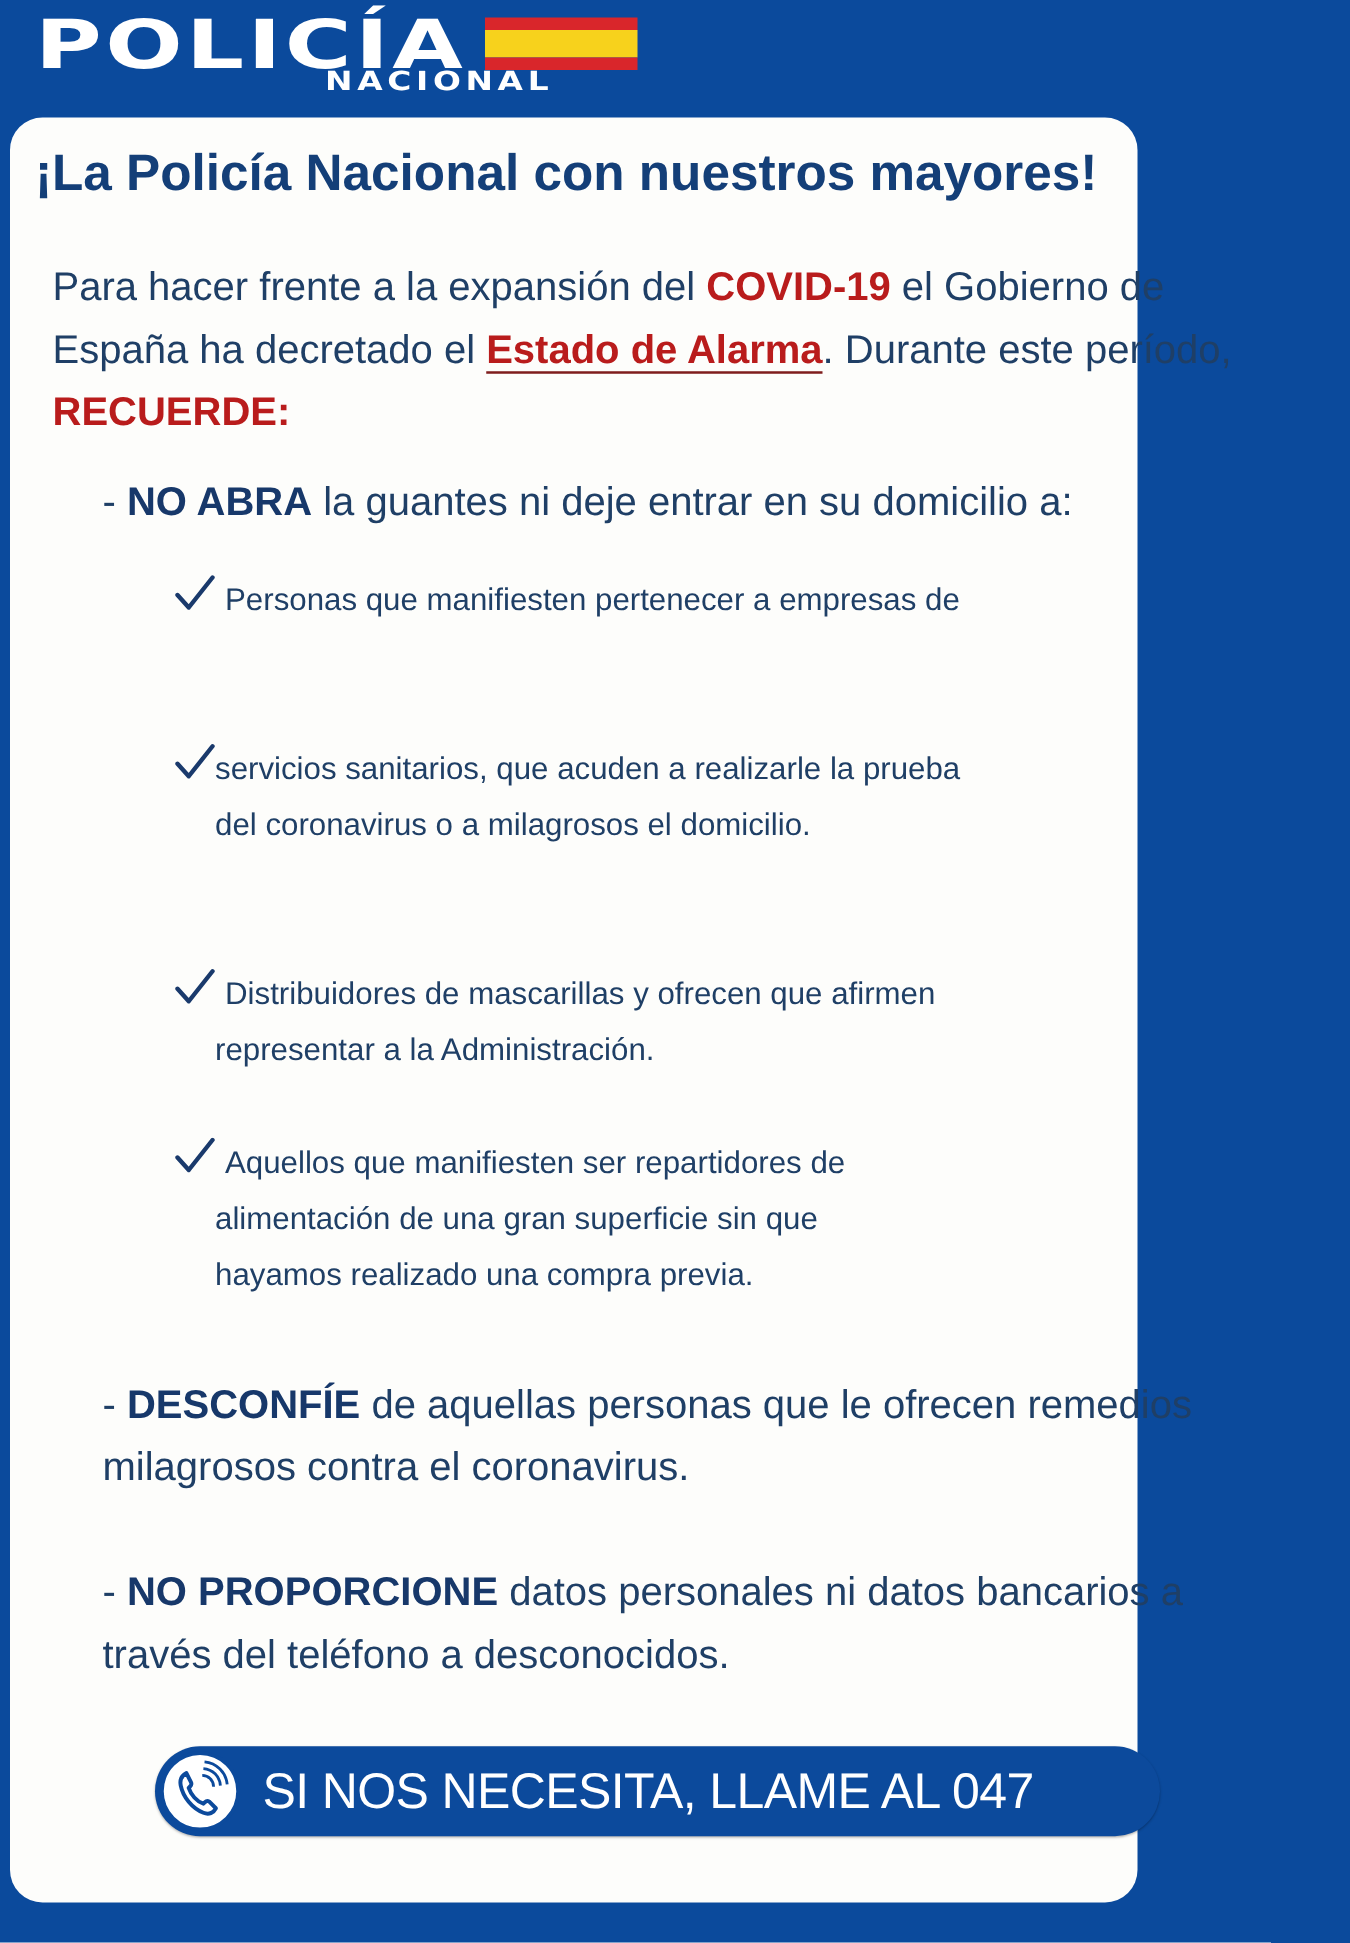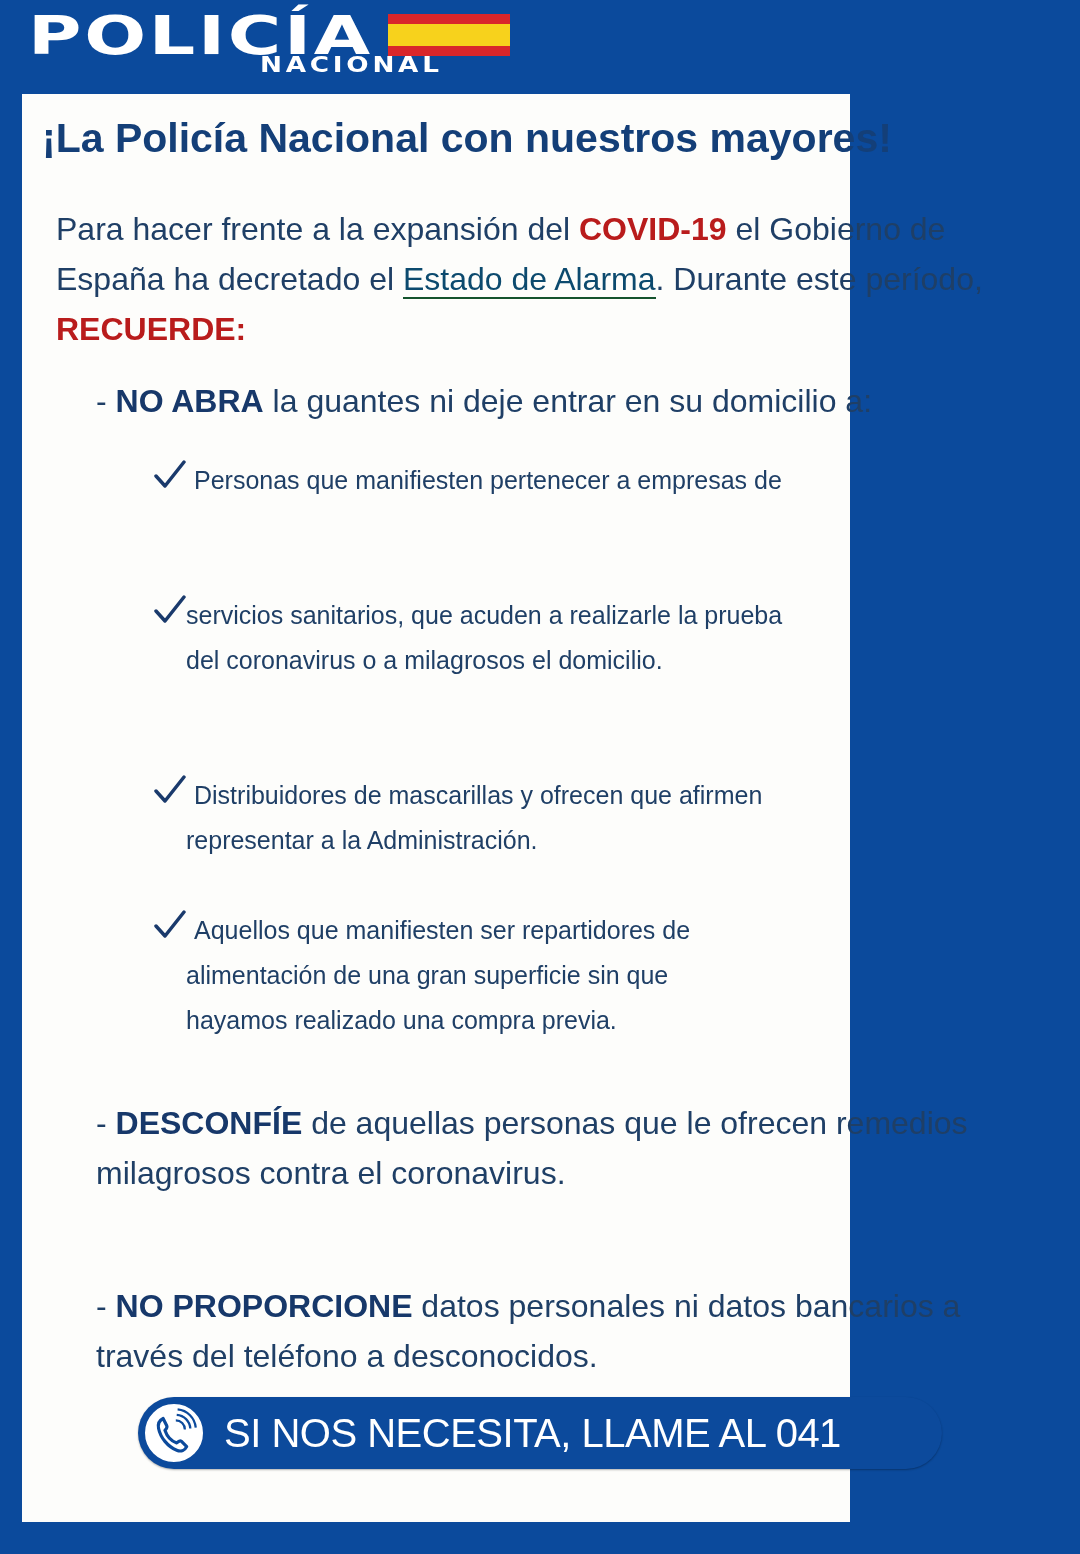--- a/index.html
+++ b/index.html
@@ -20,34 +20,34 @@
     position: absolute; left: 232px; top: 48px;
     font-family: "DejaVu Sans", sans-serif; font-weight: bold;
     font-size: 21px; letter-spacing: 3px; color: #fff; line-height: 22px;
     transform: scaleX(1.25); transform-origin: left top;
   }
   .flag { position: absolute; left: 360px; top: 8px; width: 122px; height: 42px; }
   .flag .r1, .flag .r3 { height: 10px; background: #d9262b; }
   .flag .r2 { height: 22px; background: #f7d21c; }
 
   .panel {
-    position: absolute; left: 22px; top: 94px; width: 828px; height: 1428px;
-    background: #fdfdfb; box-sizing: border-box;
+    position: absolute; left: 8px; top: 94px; width: 902px; height: 1428px;
+    background: #fdfdfb; box-sizing: border-box; border-radius: 26px;
   }
   .title {
     position: absolute; left: 20px; top: 18px; width: 1000px;
     font-size: 41px; font-weight: bold; color: #143f78; line-height: 52px;
     white-space: nowrap;
   }
   .intro {
     position: absolute; left: 34px; top: 110px; width: 960px;
     font-size: 32px; color: #1f3f66; line-height: 50px;
   }
   .intro b { color: #b91c1c; }
-  .intro .u { font-weight: normal; color: #0c4a6e; border-bottom: 2px solid #14532d; }
+  .intro .u { font-weight: bold; color: #b91c1c; border-bottom: 2px solid #7f1d1d; }
   .b { font-weight: bold; color: #17386a; }
   .rule {
     position: absolute; left: 74px; font-size: 32px; line-height: 50px;
     color: #1f3f66; width: 880px;
   }
   .check {
     position: absolute; left: 132px; width: 820px;
     font-size: 25px; line-height: 45px; color: #1f3f66;
   }
   .check .tick {
@@ -131,28 +131,28 @@
       <span>Aquellos que manifiesten ser repartidores de</span>
       <span class="l2">alimentación de una gran superficie sin que</span>
       <span class="l2">hayamos realizado una compra previa.</span>
     </div>
   </div>
 
   <div class="rule" style="top:1004px;">
     <span>- </span><span class="b">DESCONFÍE</span><span> de aquellas personas que le ofrecen remedios milagrosos contra el coronavirus.</span>
   </div>
 
-  <div class="rule" style="top:1154px;margin-top:33px;">
+  <div class="rule" style="top:1154px;">
     <span>- </span><span class="b">NO PROPORCIONE</span><span> datos personales ni datos bancarios a través del teléfono a desconocidos.</span>
   </div>
 
   <div class="cta">
     <div class="cta-icon">
       <svg viewBox="0 0 64 64" width="58" height="58" style="position:absolute;left:0;top:0;">
         <path d="M20 16 c-4 2 -6 6 -5 11 c2 10 10 20 20 24 c5 2 9 0 11 -4 l-6 -6 c-2 -1 -3 0 -5 2 c-6 -2 -11 -8 -13 -14 c2 -2 3 -3 2 -5 z" fill="none" stroke="#0c4a9c" stroke-width="3.5" stroke-linejoin="round"></path>
         <path d="M34 18 a10 10 0 0 1 10 10" fill="none" stroke="#0c4a9c" stroke-width="2.5"></path>
         <path d="M35 12 a16 16 0 0 1 15 15" fill="none" stroke="#0c4a9c" stroke-width="2.5"></path>
         <path d="M36 6 a22 22 0 0 1 20 20" fill="none" stroke="#0c4a9c" stroke-width="2.5"></path>
       </svg>
     </div>
-    <div class="cta-label">SI NOS NECESITA, LLAME AL 041</div>
+    <div class="cta-label">SI NOS NECESITA, LLAME AL 047</div>
   </div>
 </div>
 
 </body></html>

